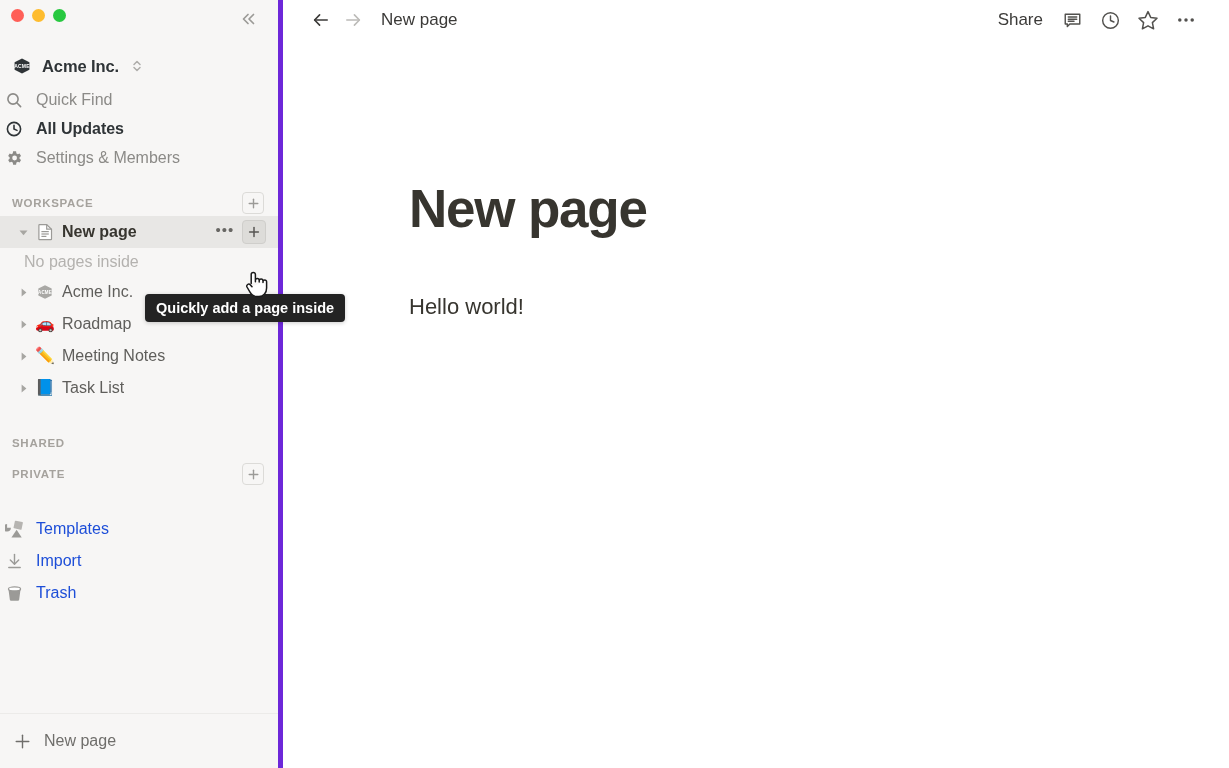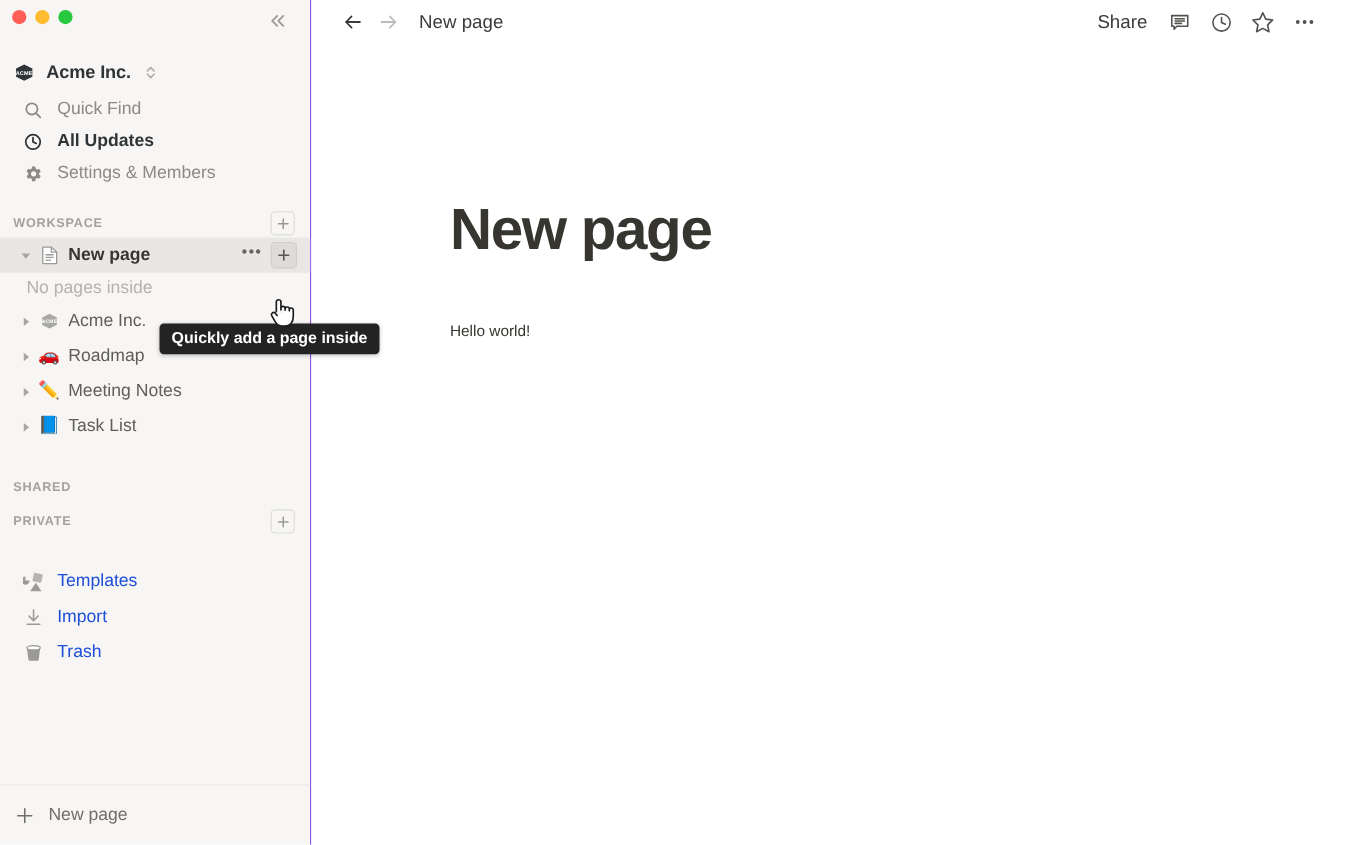--- a/index.html
+++ b/index.html
@@ -8,21 +8,21 @@
     font-family: "Liberation Sans", sans-serif;
     background: #ffffff;
     overflow: hidden;
   }
   .app { position: relative; width: 1229px; height: 768px; display: flex; }
 
   
   .sidebar {
     width: 283px; height: 768px;
     background: #f7f6f5;
-    border-right: 1px solid #6d28d9;
+    border-right: 5px solid #6d28d9;
     position: relative;
     flex: 0 0 283px;
   }
 
   .titlebar { height: 40px; position: relative; }
   .traffic { position: absolute; left: 11px; top: 9px; display: flex; gap: 8px; }
   .light { width: 13px; height: 13px; border-radius: 50%; }
   .light.red { background: #ff5f57; }
   .light.yellow { background: #febc2e; }
   .light.green { background: #28c840; }
@@ -44,21 +44,21 @@
     flex: 0 0 20px;
   }
   .ws-name {
     font-size: 16.5px; font-weight: 600; color: #2f3437;
     letter-spacing: -0.1px;
   }
   .ws-caret { color: #aeadaa; margin-left: 2px; display: flex; align-items: center; }
 
   .nav-item {
     display: flex; align-items: center;
-    height: 29px; padding: 0 20px; gap: 12px;
+    height: 29px; padding: 0 4px; gap: 12px;
     cursor: pointer; color: #8b8a87;
     font-size: 16px;
     text-align: right;
   }
   .nav-item .nav-ico { width: 20px; height: 20px; flex: 0 0 20px;
     display: flex; align-items: center; justify-content: center; }
   .nav-item.dark { color: #2f3437; font-weight: 600; }
   .nav-item.dark .nav-ico { color: #2f3437; }
 
   .section-head {
@@ -147,21 +147,21 @@
     width: 38px; height: 32px; display: flex; align-items: center; justify-content: center;
     color: #52514e; cursor: pointer;
   }
 
   .doc { padding: 140px 0 0 126px; }
   .doc-title {
     font-size: 53px; font-weight: 700; color: #37352f;
     letter-spacing: -1.2px; line-height: 1.1;
   }
   .doc-para {
-    margin-top: 52px; font-size: 14px; color: #37352f; line-height: 1.5;
+    margin-top: 52px; font-size: 22px; color: #37352f; line-height: 1.5;
   }
 
   
   .tooltip {
     position: absolute; left: 145px; top: 294px;
     background: #232323; color: #ffffff;
     font-size: 14.5px; font-weight: 700;
     padding: 6px 11px; border-radius: 4px;
     white-space: nowrap; z-index: 40;
     box-shadow: 0 1px 4px rgba(0,0,0,0.2);

